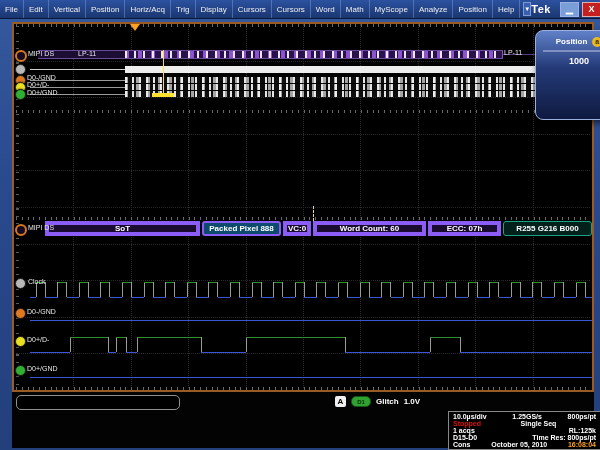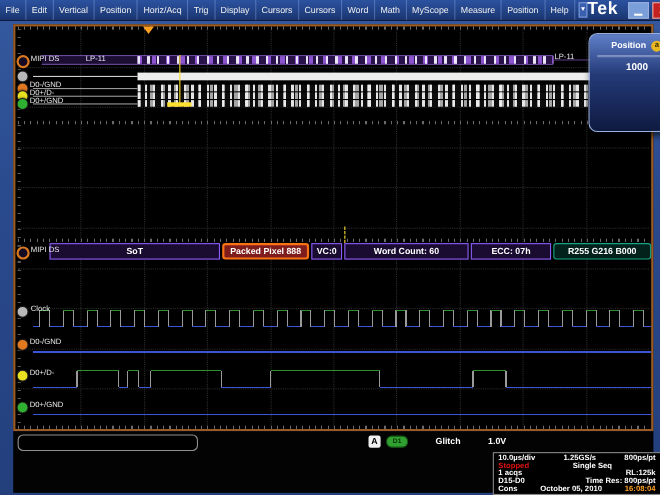--- a/index.html
+++ b/index.html
@@ -8,21 +8,21 @@
        font-family:"Liberation Sans",sans-serif;-webkit-font-smoothing:none;}
   
   .menubar{position:absolute;left:0;top:0;width:600px;height:18px;display:flex;align-items:center;
            background:linear-gradient(180deg,#2c52a0,#1a3670);border-bottom:1px solid #0a1838;z-index:10;}
   .menu-items{display:flex;align-items:center;height:100%;}
   .mi{color:#f0f0f0;font-size:8px;padding:0 5px;height:100%;display:flex;align-items:center;
       border-right:1px solid rgba(130,160,220,.45);white-space:nowrap;cursor:default;}
   .menu-drop{width:13px;height:12px;margin-left:3px;background:#3a5fae;border:1px solid #7a9ad8;
              color:#fff;font-size:6px;display:flex;align-items:center;justify-content:center;}
   .mb-right{margin-left:auto;display:flex;align-items:center;gap:3px;padding-right:3px;}
-  .tek-logo{color:#fff;font-weight:bold;font-size:16px;letter-spacing:.5px;margin-right:6px;}
+  .tek-logo{color:#fff;font-weight:bold;font-size:11px;letter-spacing:.5px;margin-right:6px;}
   .wbtn{width:17px;height:13px;font-size:9px;font-weight:bold;display:flex;align-items:center;
         justify-content:center;border:1px solid #9ab0e0;color:#fff;}
   .wbtn.min{background:#7a9fd8;}
   .wbtn.close{background:#c42020;border-color:#e0b0b0;}
   
   .plot{position:absolute;left:12px;top:22px;width:582px;height:370px;border:2px solid #9a5c24;
         background:#000;box-sizing:border-box;z-index:1;}
   .vg{position:absolute;top:24px;height:364px;width:0;border-left:1px dotted #2e2e2e;z-index:1;}
   .hg{position:absolute;left:16px;width:574px;height:0;border-top:1px dotted #2a2a2a;z-index:1;}
   .tickrow{position:absolute;left:16px;width:574px;height:3px;z-index:2;
@@ -47,43 +47,43 @@
   .badge.ring{background:#140a24 !important;border:2px solid #d87820;width:8px;height:8px;}
   .wlabel{position:absolute;color:#e8e8e8;font-size:7px;z-index:5;white-space:nowrap;}
   .trig-tri{position:absolute;left:130px;top:24px;width:0;height:0;z-index:6;
             border-left:5px solid transparent;border-right:5px solid transparent;border-top:7px solid #ffa020;}
   .ymark-line{position:absolute;left:163px;top:50px;width:1px;height:47px;background:#ffe030;z-index:6;}
   .ymark-bar{position:absolute;left:152px;top:93px;width:22px;height:4px;background:#ffe030;z-index:6;}
   .ymark-dash{position:absolute;left:313px;top:206px;width:0;height:15px;border-left:1px dashed #ffe030;z-index:6;}
   
   .seg{position:absolute;top:221px;height:15px;z-index:4;box-sizing:border-box;color:#fff;
        font-size:8px;font-weight:bold;display:flex;align-items:center;justify-content:center;white-space:nowrap;}
-  .seg-purple{background:#1a0c30;border:1px solid #8b5cf6;}
-  .seg-yellow{background:#7f1d1d;border:2px solid #f97316;border-radius:3px;}
+  .seg-purple{background:#1a0c30;border:4px solid #8b5cf6;}
+  .seg-yellow{background:#0c4a6e;border:2px solid #8b5cf6;border-radius:3px;}
   .seg-teal{background:#03211b;border:1px solid #15a585;border-radius:3px;}
   
   .panel{position:absolute;left:535px;top:30px;width:86px;height:88px;border-radius:8px;z-index:8;
          border:1px solid #9ab0e0;background:linear-gradient(180deg,#6080c8,#243a78 42%,#0e1a40 100%);
          box-shadow:2px 3px 6px rgba(0,0,0,.6);}
   .prow{display:flex;align-items:center;justify-content:center;gap:5px;color:#fff;font-weight:bold;
         font-size:8px;height:17px;margin-top:2px;}
   .pdiv{height:1px;background:#8090c0;margin:0 7px;}
   .pval{text-align:center;color:#fff;font-weight:bold;font-size:9px;height:18px;line-height:18px;}
   .mc{width:10px;height:10px;border-radius:50%;background:#e8b820;color:#3a2a00;font-size:7px;
       font-weight:bold;display:flex;align-items:center;justify-content:center;}
   
   .bottombar{position:absolute;left:12px;top:392px;width:582px;height:56px;background:#030303;z-index:2;}
   .readout-outline{position:absolute;left:4px;top:3px;width:162px;height:13px;border:1px solid #909090;
                    border-radius:5px;background:#000;}
   .trigbar{position:absolute;left:323px;top:3px;height:13px;display:flex;align-items:center;gap:5px;}
   .trig-a{width:11px;height:11px;background:#f0f0f0;color:#000;border-radius:2px;font-size:8px;
           font-weight:bold;display:flex;align-items:center;justify-content:center;}
   .trig-src{width:18px;height:9px;background:#30a030;border:1px solid #155515;border-radius:5px;
             color:#063006;font-size:6px;font-weight:bold;display:flex;align-items:center;justify-content:center;}
-  .trig-txt{color:#fff;font-size:8px;font-weight:bold;margin-left:20px;}
+  .trig-txt{color:#fff;font-size:8px;font-weight:bold;}
   
   .statusbox{position:absolute;left:436px;top:19px;width:143px;height:35px;background:#000;
              border:1px solid #888;padding:1px 4px;display:flex;flex-direction:column;justify-content:space-between;}
   .srow{display:flex;justify-content:space-between;color:#fff;font-size:7px;font-weight:bold;line-height:7px;}
   .c-stopped{color:#e01010;}
   .c-time{color:#ffa020;}
   svg.waves{position:absolute;left:0;top:0;width:600px;height:450px;z-index:3;pointer-events:none;}
 </style>
 </head>
 <body>
@@ -95,21 +95,21 @@
       <div class="mi">Vertical</div>
       <div class="mi">Position</div>
       <div class="mi">Horiz/Acq</div>
       <div class="mi">Trig</div>
       <div class="mi">Display</div>
       <div class="mi">Cursors</div>
       <div class="mi">Cursors</div>
       <div class="mi">Word</div>
       <div class="mi">Math</div>
       <div class="mi">MyScope</div>
-      <div class="mi">Measure</div>
+      <div class="mi">Analyze</div>
       <div class="mi">Position</div>
       <div class="mi">Help</div>
     </div>
   <div class="menu-drop">
     <span>▼</span>
   </div>
   <div class="mb-right">
     <span class="tek-logo">Tek</span>
     <div class="wbtn min">▁</div>
     <div class="wbtn close">X</div>

